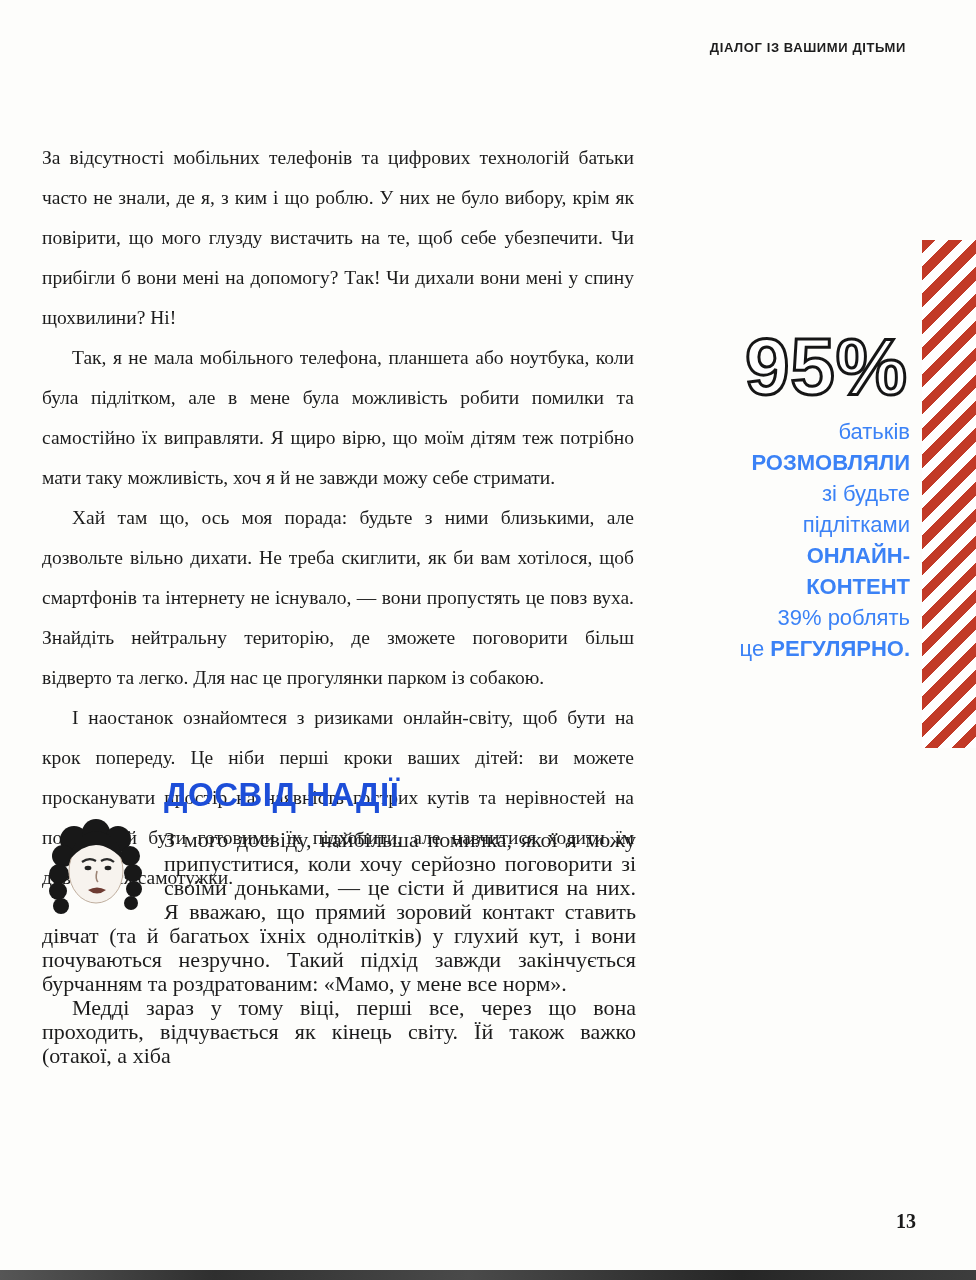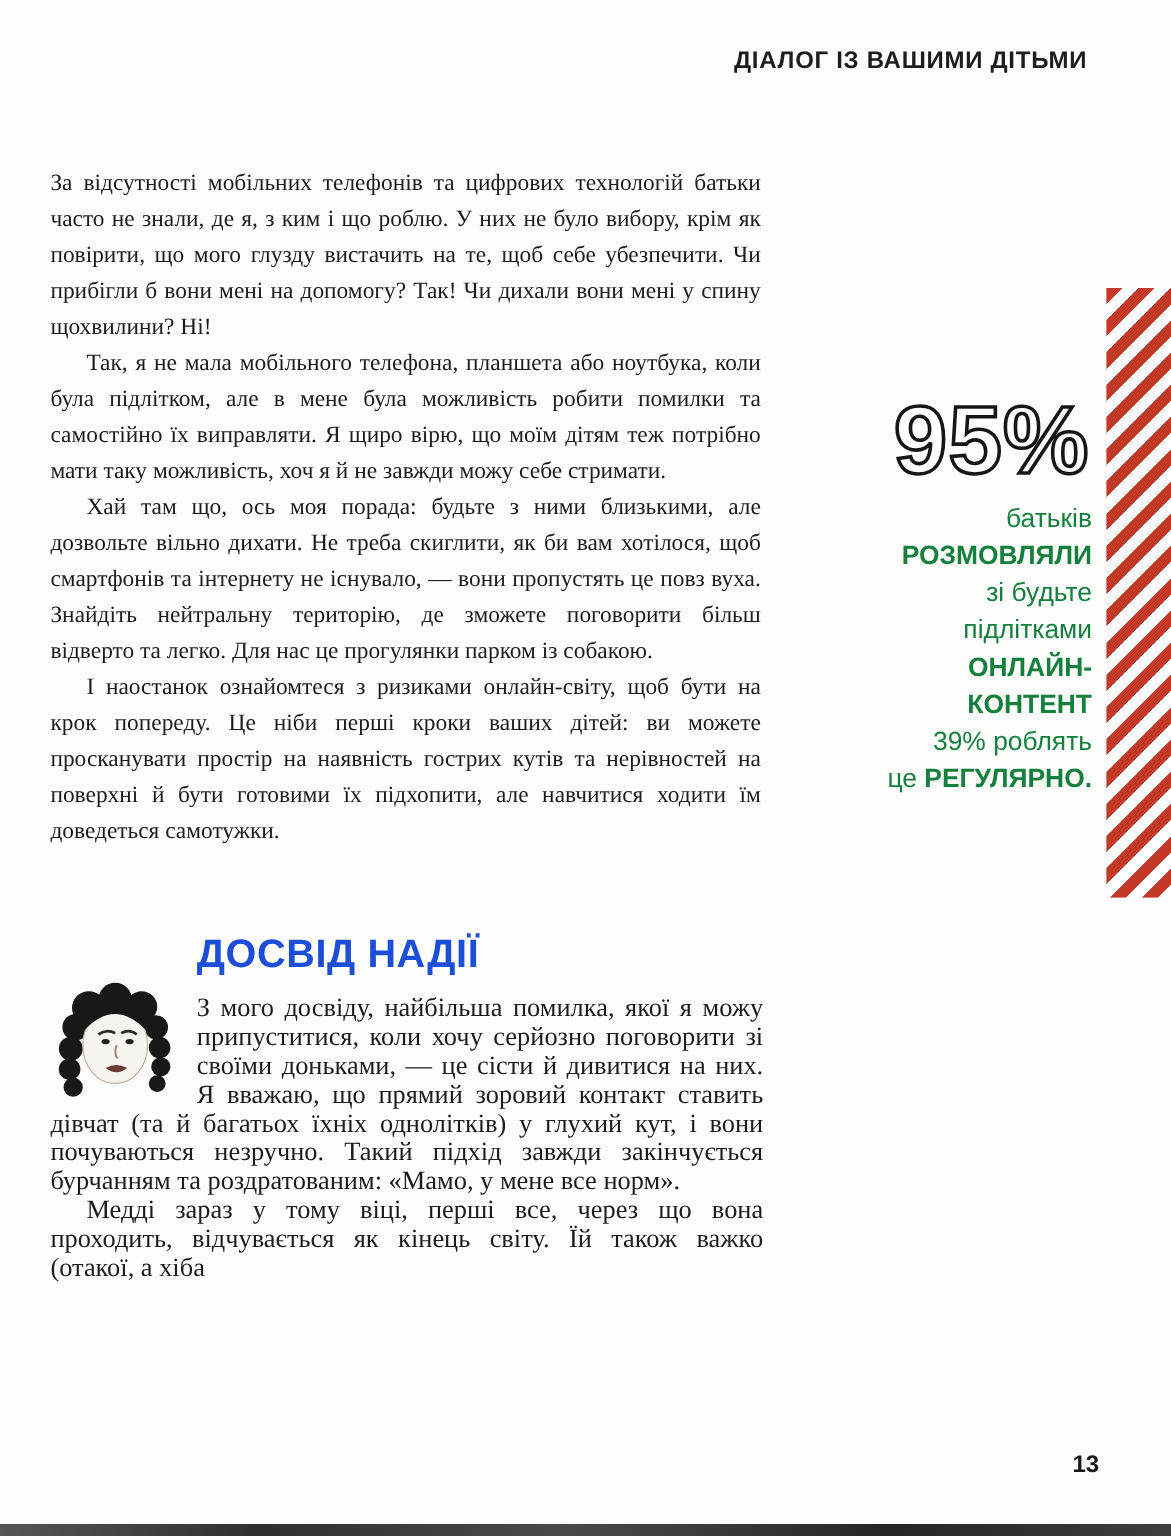--- a/index.html
+++ b/index.html
@@ -4,33 +4,33 @@
 <style>
   html,body{margin:0;padding:0;}
   body{
     width:976px;height:1280px;position:relative;overflow:hidden;
     background:#fdfdfb;color:#1c1c1c;
     font-family:"Liberation Serif", serif;
   }
   .running-head{
     position:absolute;top:40px;right:70px;
     font-family:"Liberation Sans",sans-serif;font-weight:700;
-    font-size:20px;letter-spacing:.6px;color:#1d1d1d;
+    font-size:13px;letter-spacing:.6px;color:#1d1d1d;
   }
   .body-col{
     position:absolute;left:42px;top:138px;width:592px;
-    font-size:19.5px;line-height:30px;text-align:justify;
+    font-size:19.5px;line-height:40px;text-align:justify;
   }
   .body-col p, .exp-p{margin:0;}
   .indent{text-indent:30px;}
 
   
   .callout{
     position:absolute;top:322px;right:66px;width:250px;
-    text-align:right;font-family:"Liberation Sans",sans-serif;color:#15803d;
+    text-align:right;font-family:"Liberation Sans",sans-serif;color:#3b82f6;
   }
   .stat-svg{display:block;margin:0 0 8px auto;}
   .stat-text{font-family:"Liberation Sans",sans-serif;font-size:80px;font-weight:700;letter-spacing:1px;}
   .cl{font-size:22px;line-height:31px;}
   .cl .b, .cl.b{font-weight:700;}
 
   .stripes{
     position:absolute;top:240px;right:0;width:54px;height:508px;
     background:repeating-linear-gradient(135deg,#c23a27 0 9.5px,#ffffff 9.5px 19px);
   }
@@ -41,21 +41,21 @@
     margin:0 0 14px 122px;
     font-family:"Liberation Sans",sans-serif;font-weight:700;
     font-size:33px;line-height:38px;letter-spacing:.5px;color:#1d4ed8;
   }
   .exp-p{font-size:22px;line-height:24px;text-align:justify;}
   .float-spacer{float:left;width:122px;height:88px;}
   .portrait{position:absolute;left:4px;top:40px;width:102px;height:102px;}
 
   .page-number{
     position:absolute;top:1210px;right:60px;
-    font-family:Liberation Sans, sans-serif;font-weight:700;font-size:20px;color:#1a1a1a;
+    font-family:Liberation Serif, serif;font-weight:700;font-size:20px;color:#1a1a1a;
   }
   .scan-edge{
     position:absolute;left:0;right:0;bottom:0;height:10px;
     background:linear-gradient(90deg,#565656 0%,#2f2f2f 22%,#4a4a4a 48%,#262626 76%,#3d3d3d 100%);
   }
 </style>
 </head>
 <body>
 
 <div class="page">

